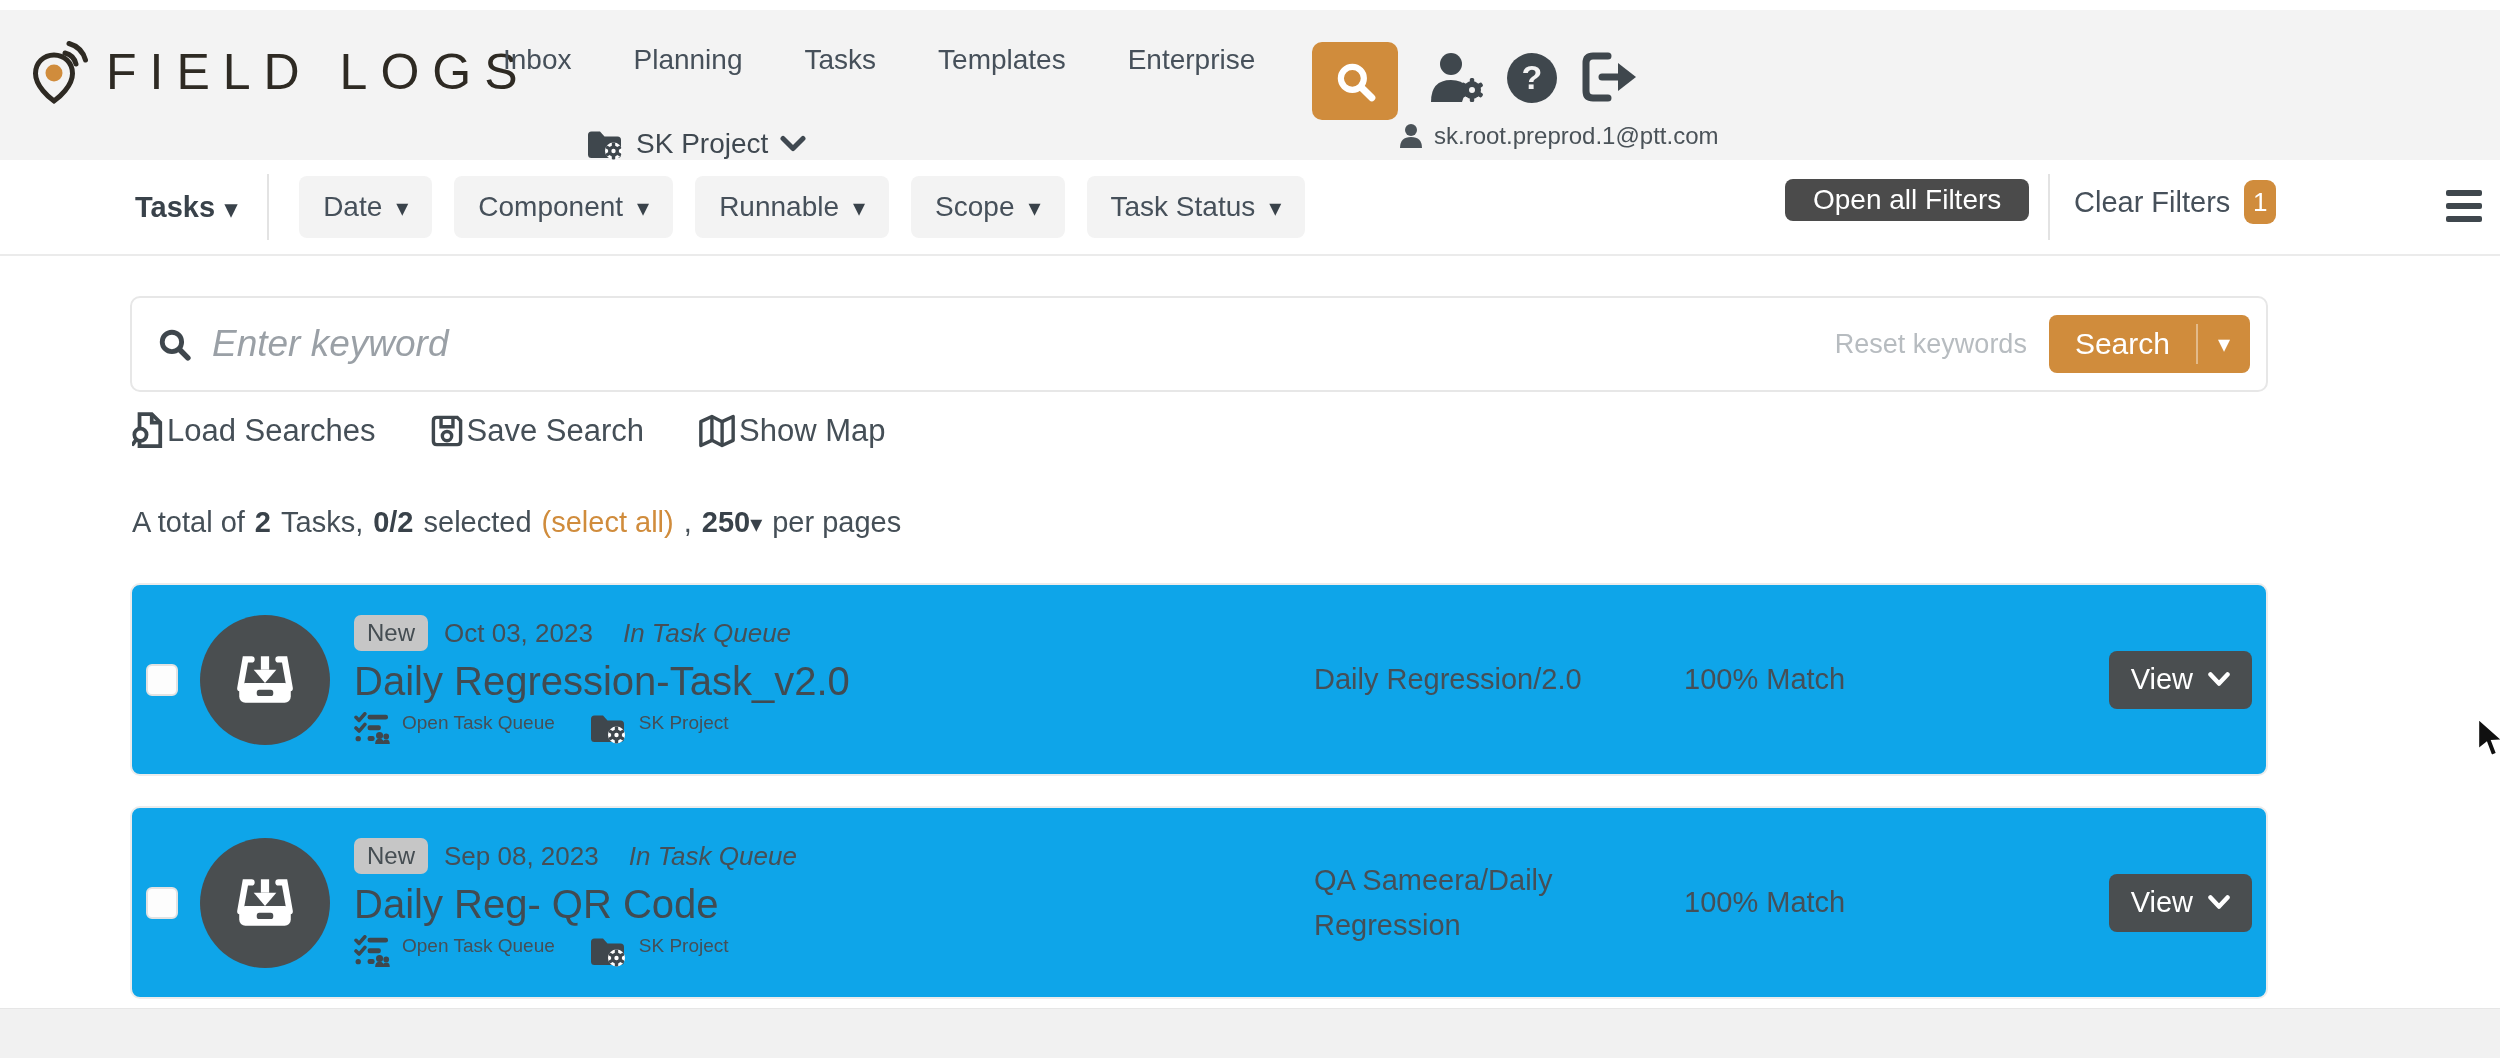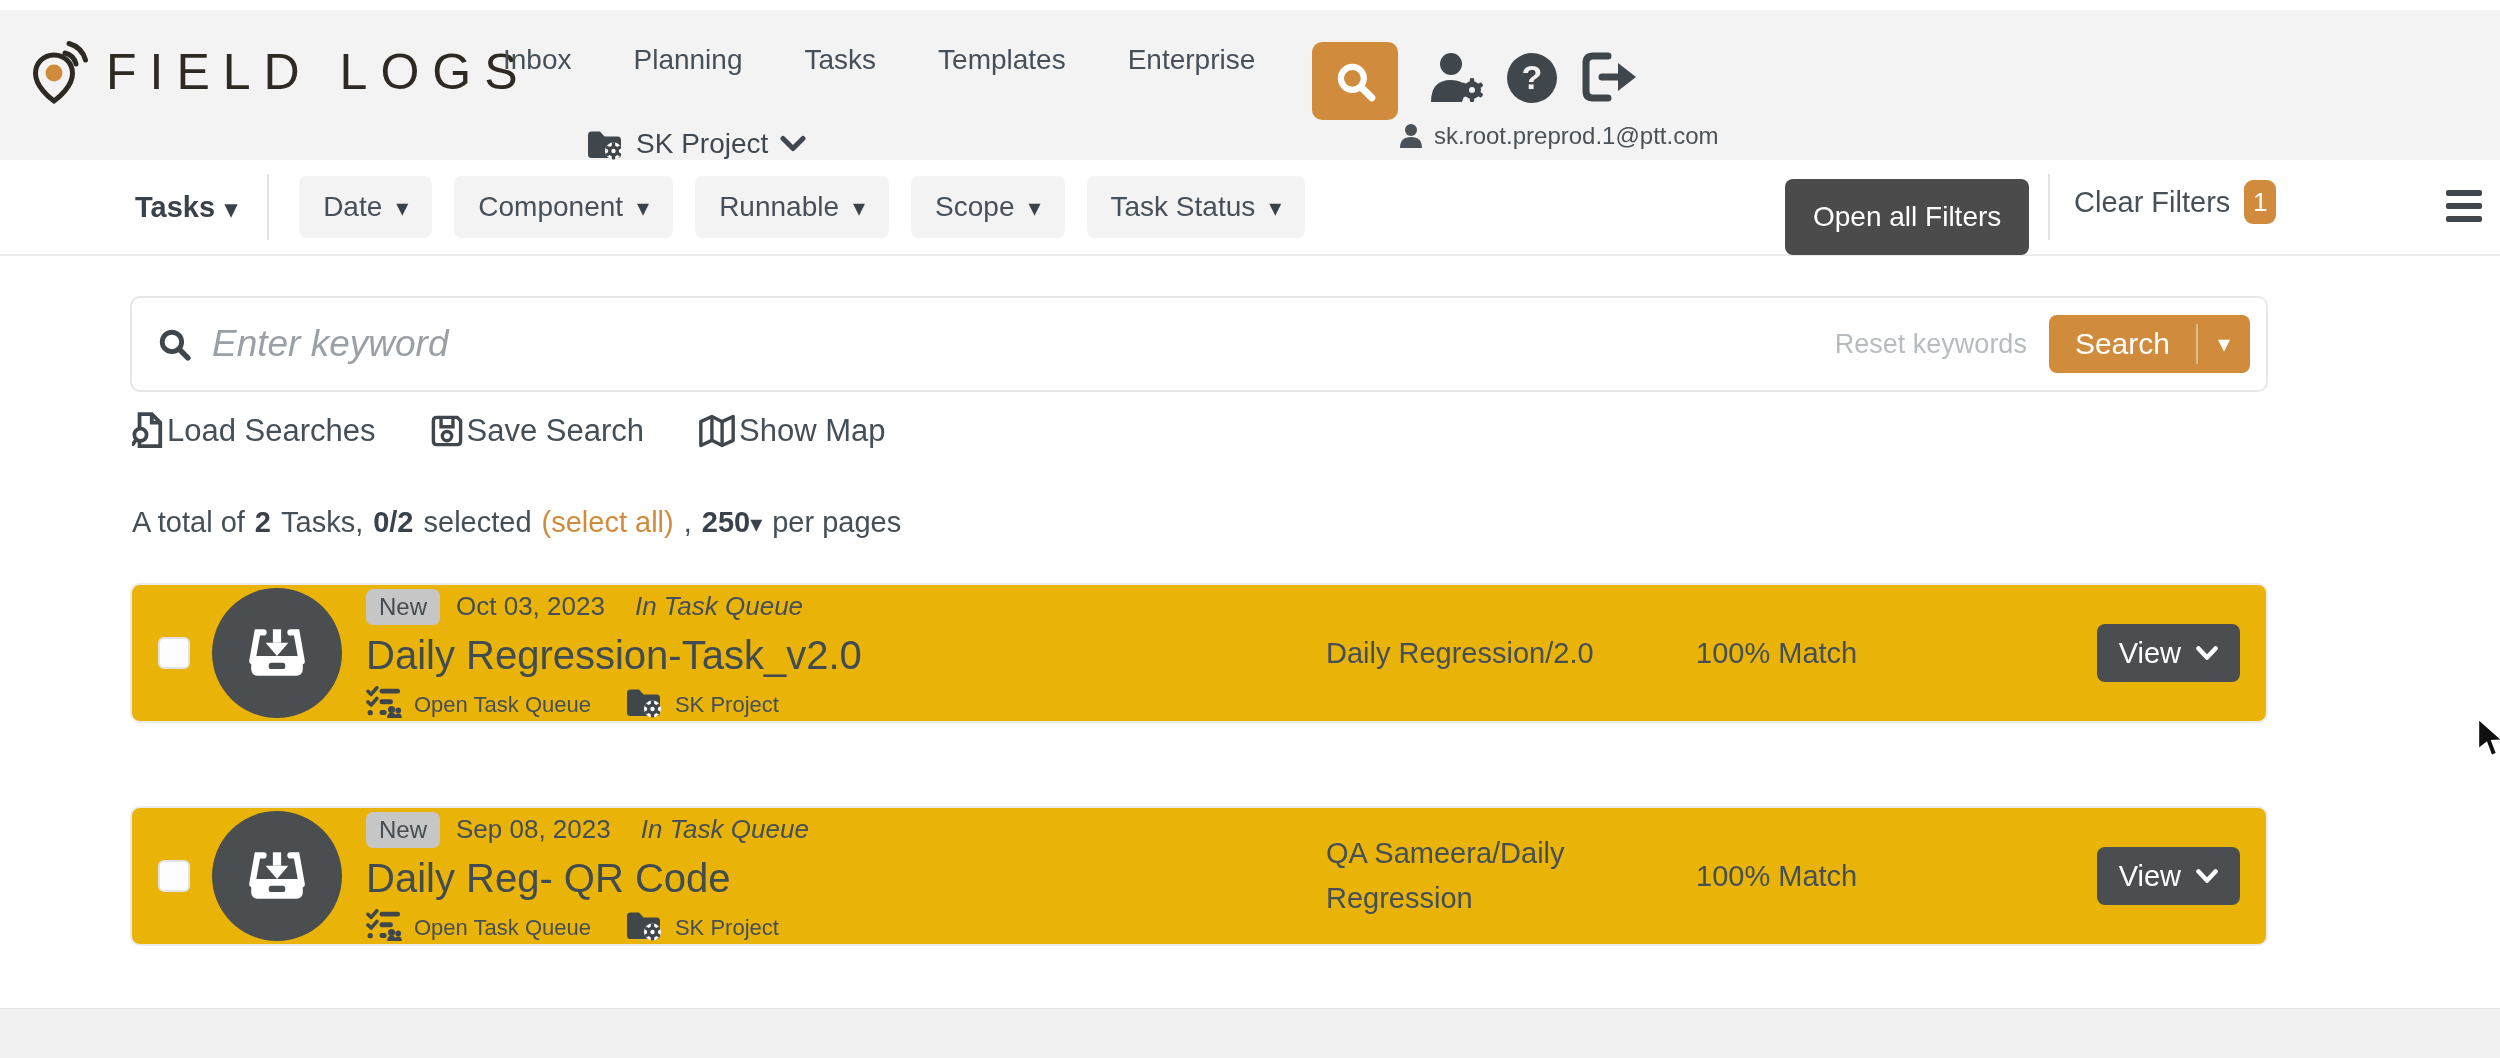--- a/index.html
+++ b/index.html
@@ -31,21 +31,21 @@
   .filterbar { position:absolute; top:160px; left:0; right:0; height:96px; background:#ffffff;
     border-bottom:2px solid #ebebeb; }
   .filterbar-inner { position:absolute; left:135px; top:0; height:94px; display:flex; align-items:center; }
   .filter-context { display:flex; align-items:center; gap:10px; font-size:29px; font-weight:700; color:#39424a; cursor:pointer; }
   .vdivider { width:2px; height:66px; background:#e3e3e3; margin:0 30px; }
   .pills { display:flex; gap:22px; }
   .pill { display:flex; align-items:center; gap:14px; background:#f3f3f3; border:none; border-radius:8px;
     height:62px; padding:0 24px; font-size:28px; color:#46505a; cursor:pointer; font-family:inherit; }
   .caret::after { content:"▾"; font-size:24px; color:#39424a; line-height:1; }
   .caret.white::after { color:#ffffff; }
-  .open-all { position:absolute; left:1785px; top:19px; height:76px; padding:0 28px; background:#4b4b4b;
+  .open-all { position:absolute; left:1785px; top:19px; height:42px; padding:0 28px; background:#4b4b4b;
     color:#fff; border:none; border-radius:8px; font-size:28px; cursor:pointer; font-family:inherit; }
   .filter-right-div { position:absolute; left:2048px; top:14px; width:2px; height:66px; background:#e3e3e3; }
   .clear-filters { position:absolute; left:2074px; top:20px; display:flex; align-items:center; gap:14px;
     font-size:29px; color:#46505a; cursor:pointer; }
   .clear-badge { background:var(--accent); color:#fff; border-radius:9px; min-width:32px; height:44px;
     display:flex; align-items:center; justify-content:center; font-size:26px; padding:0 8px; }
   .hamburger { position:absolute; right:18px; top:30px; width:36px; cursor:pointer; display:flex;
     flex-direction:column; gap:7px; }
   .hamburger span { display:block; height:6px; background:#3f474d; border-radius:2px; }
 
@@ -67,36 +67,36 @@
   .action-link { display:flex; align-items:center; gap:3px; font-size:31px; color:#454f57; cursor:pointer; }
   .action-link svg { color:#3f474d; }
 
   .summary-row { position:absolute; left:132px; top:506px; display:flex; align-items:center; gap:10px;
     font-size:29px; color:#454f57; }
   .summary-row .b { font-weight:700; color:#39424a; }
   .select-all { color:var(--accent); cursor:pointer; }
   .page-size { display:flex; align-items:center; cursor:pointer; }
 
   
-  .card { position:absolute; left:130px; width:2138px; height:140px; background:#eab308;
-    border:2px solid #ececec; border-radius:10px; display:flex; align-items:center; padding:0 26px; }
+  .card { position:absolute; left:130px; width:2138px; height:193px; background:#0ea5e9;
+    border:2px solid #ececec; border-radius:10px; display:flex; align-items:center; padding:0 14px; }
   .card.c1 { top:583px; }
   .card.c2 { top:806px; }
   .cb { width:32px; height:32px; border:2px solid #e2e2e2; border-radius:6px; background:#fdfdfd;
     flex:0 0 auto; margin-right:22px; cursor:pointer; }
   .avatar { width:130px; height:130px; border-radius:50%; background:#4a4e50; flex:0 0 auto;
     display:flex; align-items:center; justify-content:center; margin-right:24px; }
   .task-main { flex:0 0 960px; display:flex; flex-direction:column; gap:8px; }
   .badge-row { display:flex; align-items:center; gap:16px; }
   .badge-new { background:#c6c6c6; color:#454d52; border-radius:7px; padding:4px 13px; font-size:24px; }
   .task-date { font-size:26px; color:#454f57; }
   .task-status { font-size:26px; font-style:italic; color:#454f57; margin-left:14px; }
   .task-title { font-size:40px; color:#414b52; }
   .meta-row { display:flex; align-items:center; gap:34px; }
-  .meta-item { display:flex; align-items:flex-end; gap:12px; font-size:22px; color:#454f57; cursor:pointer; }
+  .meta-item { display:flex; align-items:flex-start; gap:12px; font-size:19px; color:#454f57; cursor:pointer; }
   .meta-item svg { color:#3f474d; }
   .task-path { flex:0 0 310px; font-size:29px; color:#454f57; line-height:1.55; }
   .task-match { flex:0 0 330px; font-size:29px; color:#454f57; padding-left:60px; }
   .view-wrap { flex:1; display:flex; justify-content:flex-end; }
   .view-btn { background:#4a4e50; color:#fff; border:none; border-radius:8px; height:58px; padding:0 22px;
     display:flex; align-items:center; gap:15px; font-size:29px; cursor:pointer; font-family:inherit; }
 
   .bottom-strip { position:absolute; left:0; right:0; top:1008px; height:50px; background:#f1f1f1;
     border-top:1px solid #e6e6e6; }
   .cursor { position:absolute; left:2474px; top:716px; pointer-events:none; }

